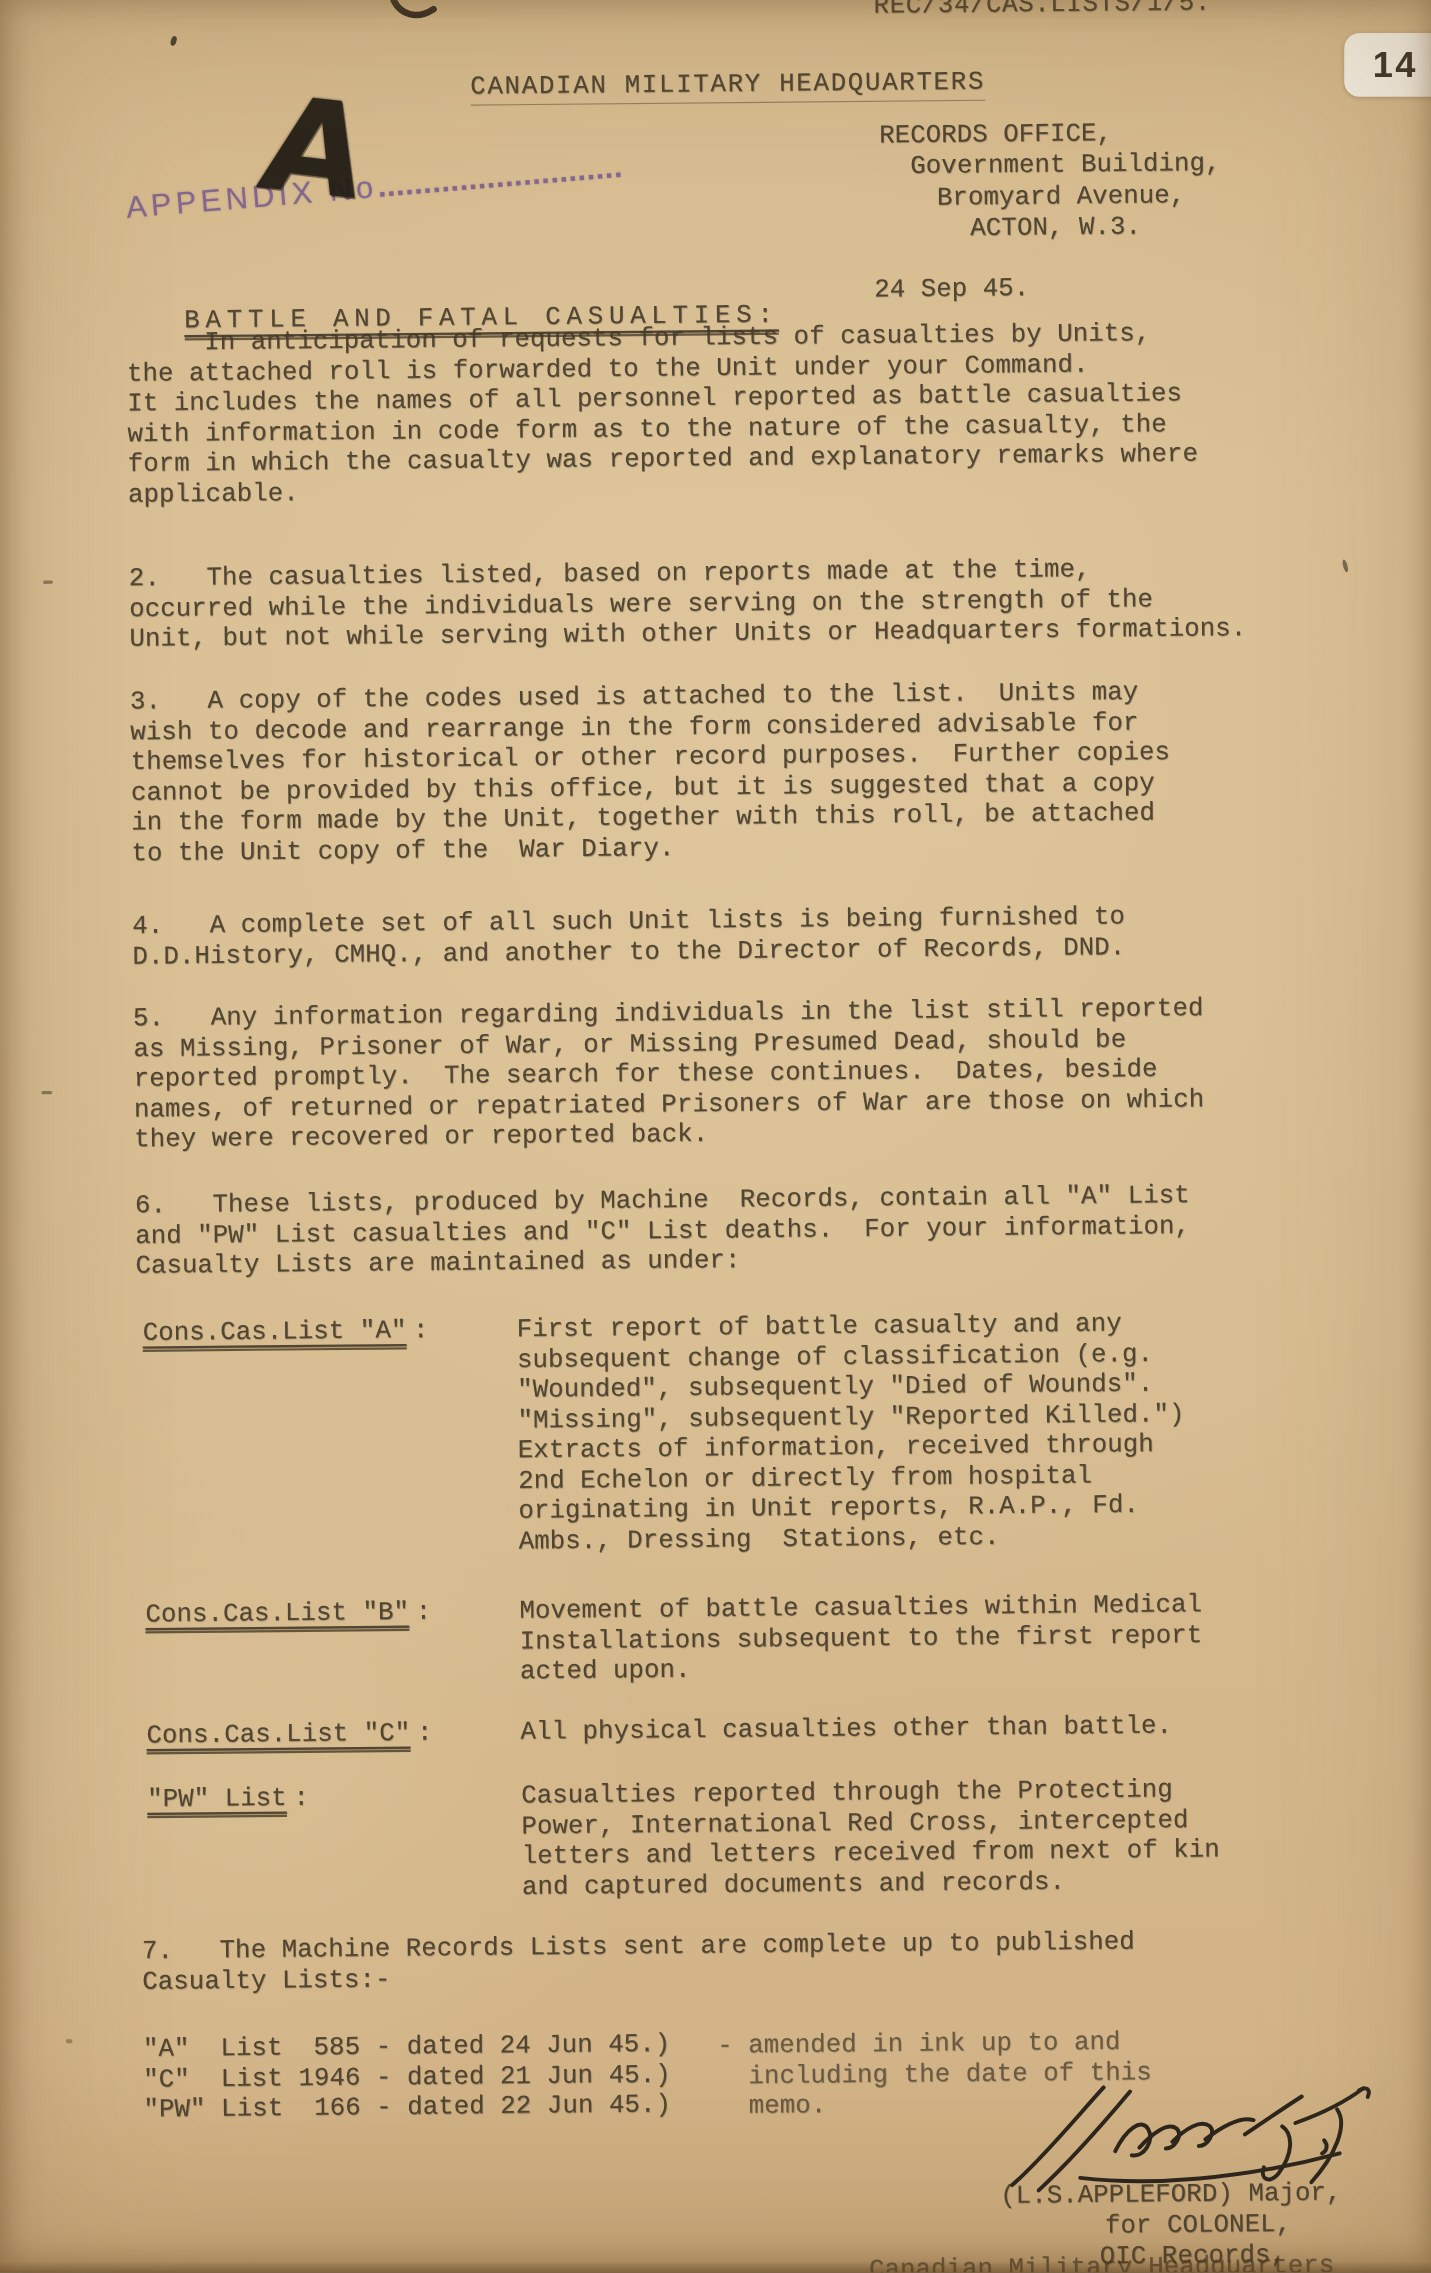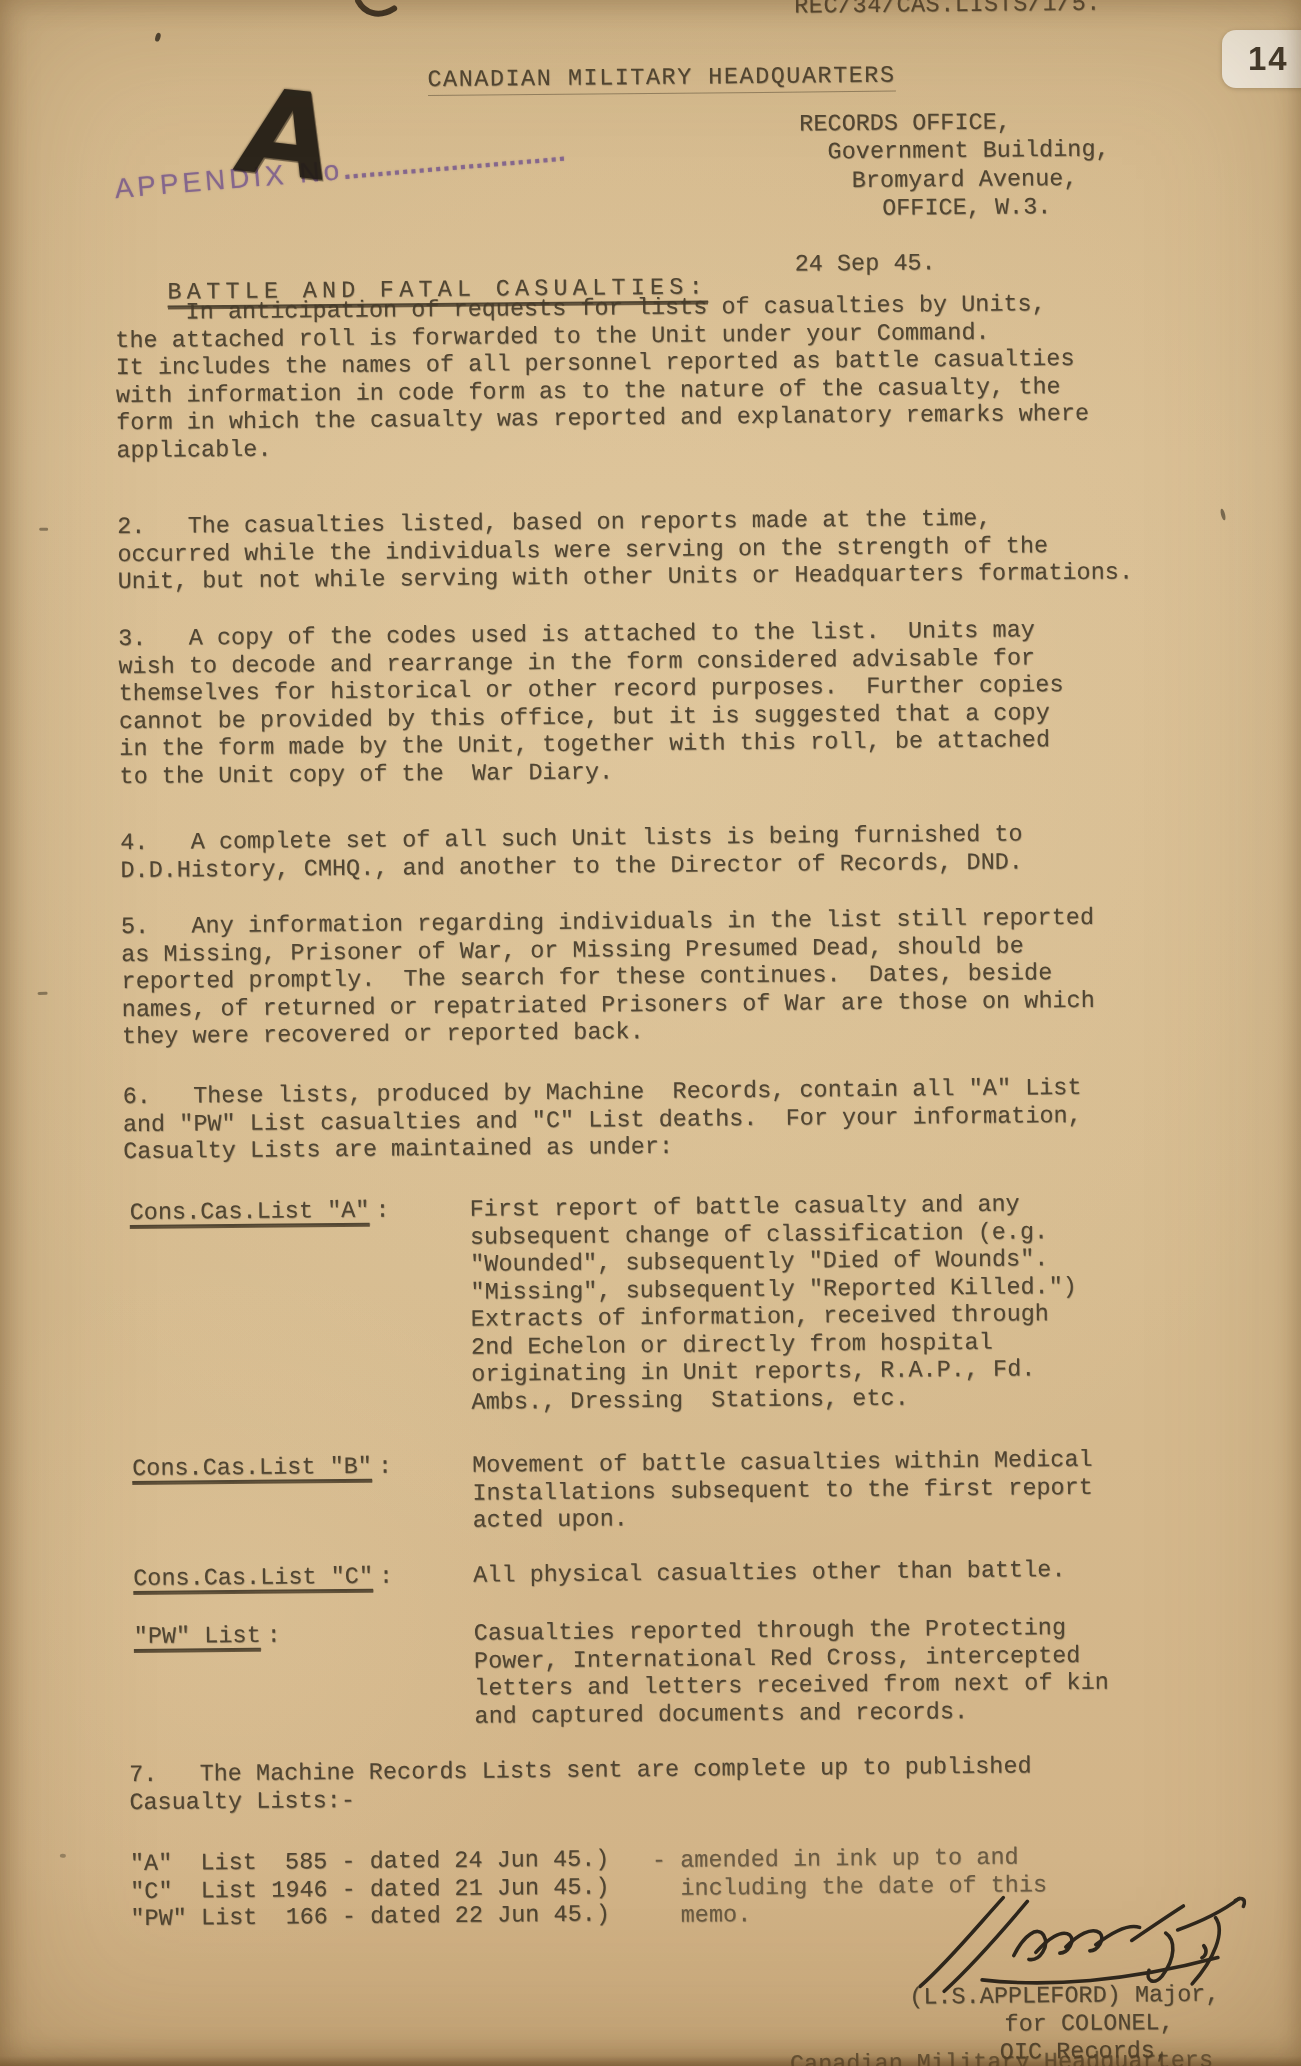--- a/index.html
+++ b/index.html
@@ -96,21 +96,21 @@
 
     <div class="stamp">
       <span>APPENDIX No</span><span class="stamp-dots">...........................</span>
     </div>
 
     <div class="a-mark">A</div>
 
     <div class="typed" style="left:806px;top:112px;">RECORDS OFFICE,</div>
     <div class="typed" style="left:834px;top:140px;">Government Building,</div>
     <div class="typed" style="left:858px;top:169px;">Bromyard Avenue,</div>
-    <div class="typed" style="left:888px;top:197px;">OFFICE, W.3.</div>
+    <div class="typed" style="left:888px;top:197px;">ACTON, W.3.</div>
 
     <div class="typed" style="left:88px;top:246px;">
       <span class="subject-underline">BATTLE AND FATAL CASUALTIES:</span>
     </div>
     <div class="typed" style="left:800px;top:252px;">24 Sep 45.</div>
 
     <div class="typed" style="left:120px;top:294px;width:1070px;">     In anticipation of requests for lists of casualties by Units,
 the attached roll is forwarded to the Unit under your Command.
 It includes the names of all personnel reported as battle casualties
 with information in code form as to the nature of the casualty, the

